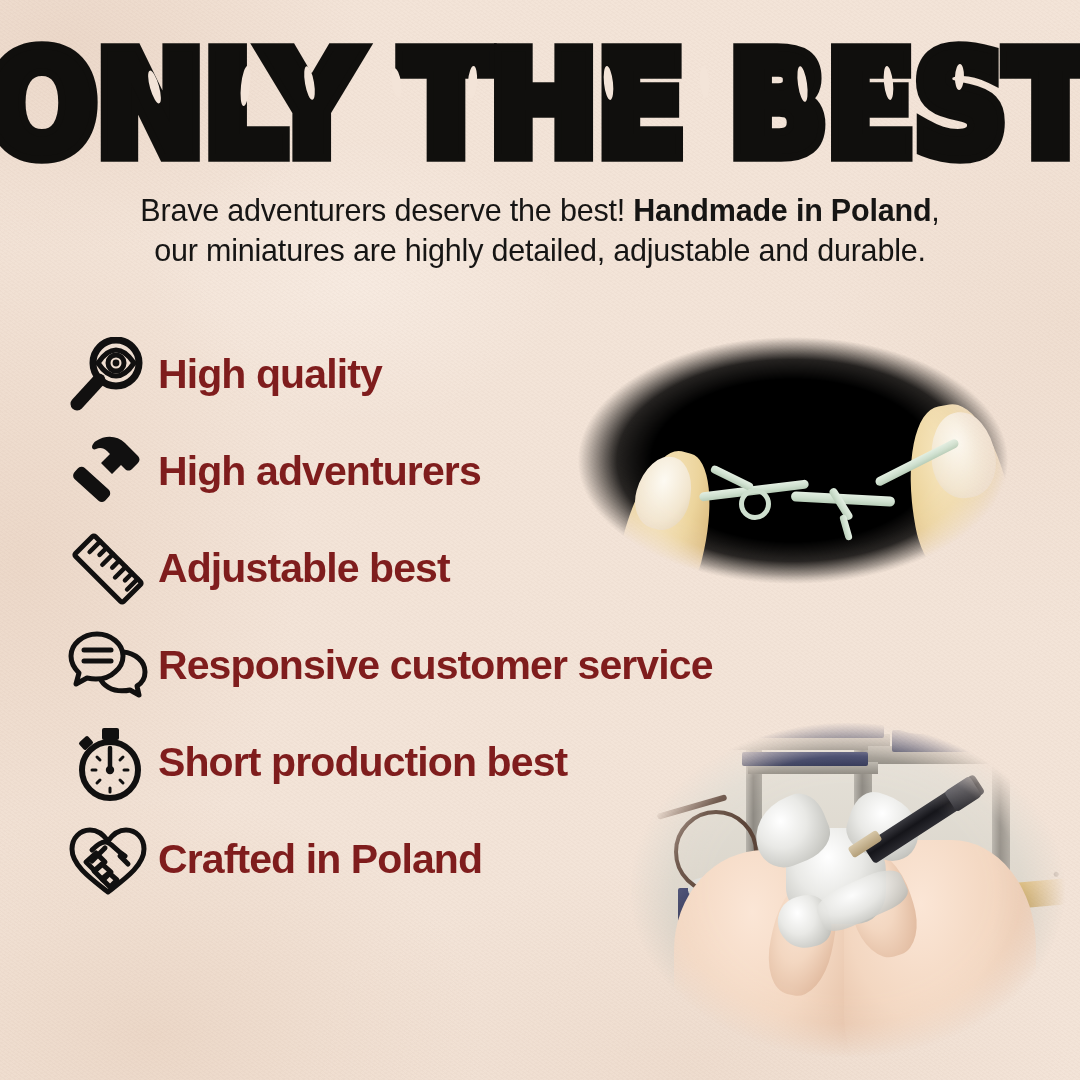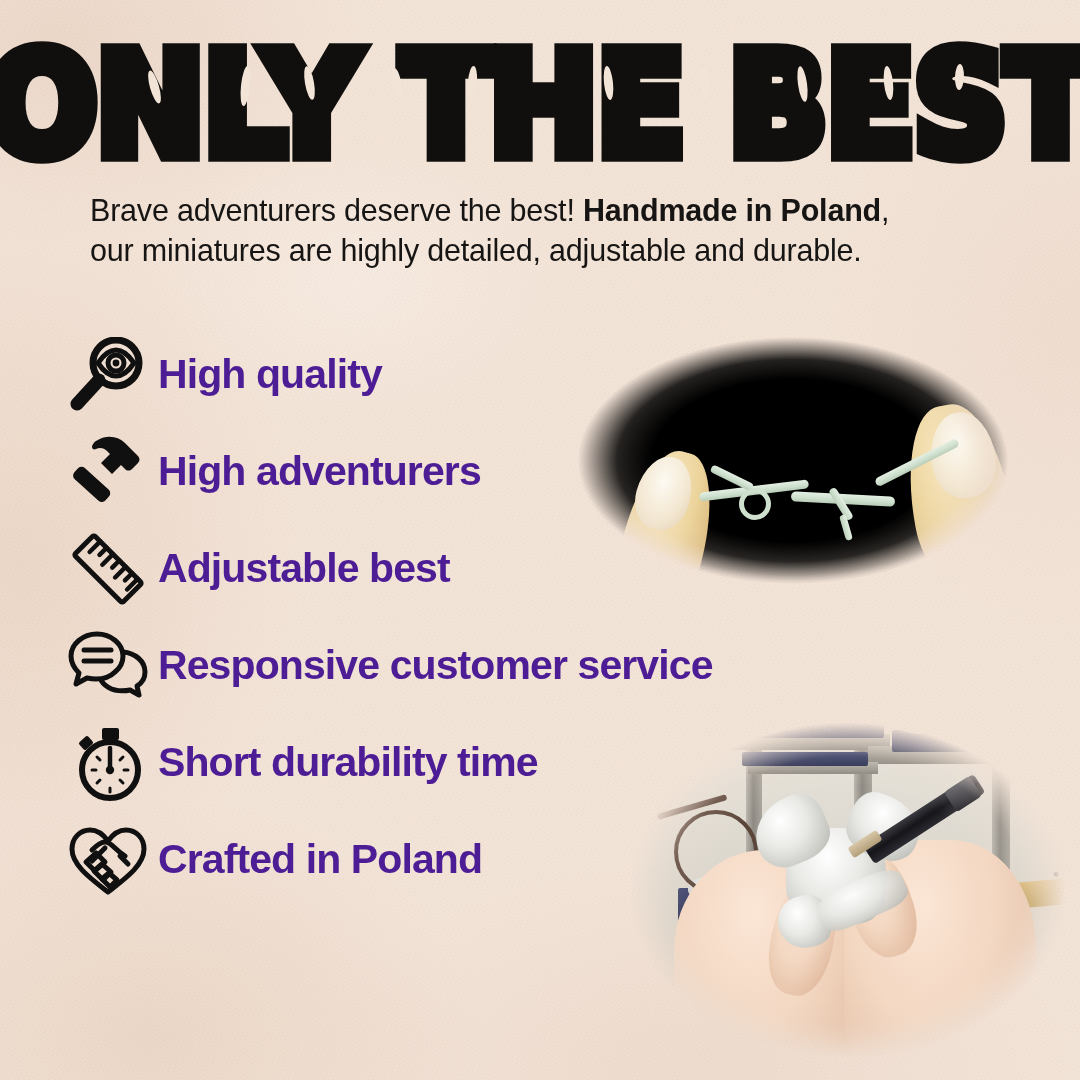--- a/index.html
+++ b/index.html
@@ -70,21 +70,21 @@
   
   .gloss { position: absolute; background: #f3e4d8; border-radius: 50%; pointer-events: none; }
 
   
   .sub {
     position: absolute;
     left: 50%;
     transform: translateX(-50%);
     top: 190px;
     width: 900px;
-    text-align: left;
+    text-align: center;
     color: #161514;
     font-size: 30.5px;
     line-height: 1.32;
     font-weight: 400;
     letter-spacing: -.2px;
   }
   .sub b { font-weight: 700; }
 
   
   .features {
@@ -104,21 +104,21 @@
     min-width: 92px;
     height: 84px;
     display: flex;
     align-items: center;
     justify-content: center;
   }
   .feat-icon svg { display: block; }
   .feat-label {
     font-size: 41px;
     font-weight: 700;
-    color: #4c1d95;
+    color: #7f1d1d;
     letter-spacing: -.9px;
     white-space: nowrap;
     margin-left: 4px;
   }
 
   
   .photo { position: absolute; overflow: hidden; }
 
   
   .photo-top {
@@ -316,21 +316,21 @@
             <line x1="62" y1="48" x2="58" y2="48"></line>
             <line x1="44" y1="70" x2="44" y2="66"></line>
             <line x1="26" y1="48" x2="30" y2="48"></line>
             <line x1="57" y1="35" x2="54" y2="38"></line>
             <line x1="57" y1="61" x2="54" y2="58"></line>
             <line x1="31" y1="61" x2="34" y2="58"></line>
             <line x1="31" y1="35" x2="34" y2="38"></line>
           </g>
         </svg>
       </div>
-      <div class="feat-label">Short durability time</div>
+      <div class="feat-label">Short production best</div>
     </div>
 
     <div class="feature">
       <div class="feat-icon">
         <svg width="88" height="80" viewBox="0 0 88 80">
           <g fill="none" stroke="#111010" stroke-width="5" stroke-linejoin="round" stroke-linecap="round">
             <path d="M44 72C26 58 8 45 8 29 8 18 16 10 26 10c7 0 13 4 18 11 5-7 11-11 18-11 10 0 18 8 18 19 0 16-18 29-36 43z"></path>
             <path d="M28 30c4-4 9-8 13-8 3 0 6 2 10 6 3 3 7 6 10 8"></path>
             <path d="M41 28c-4 4-9 9-13 13"></path>
             <path d="M22 42l10-9 9 9-10 9z"></path>

